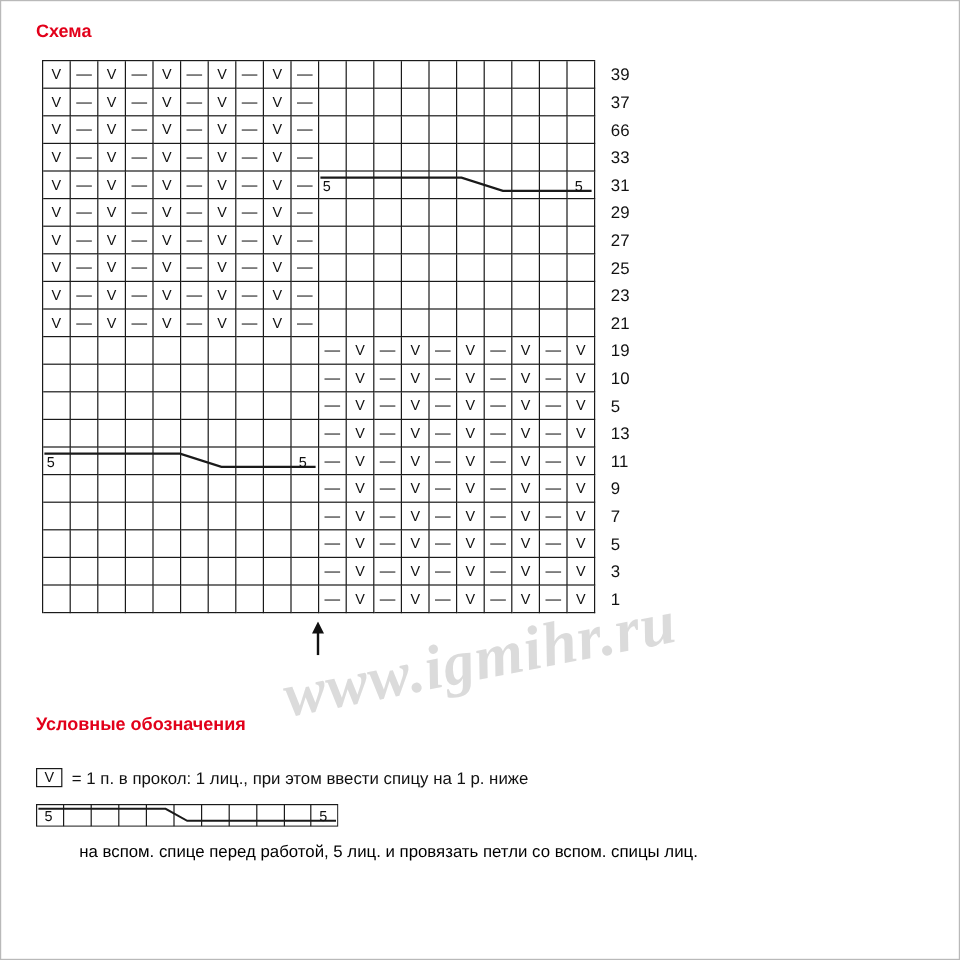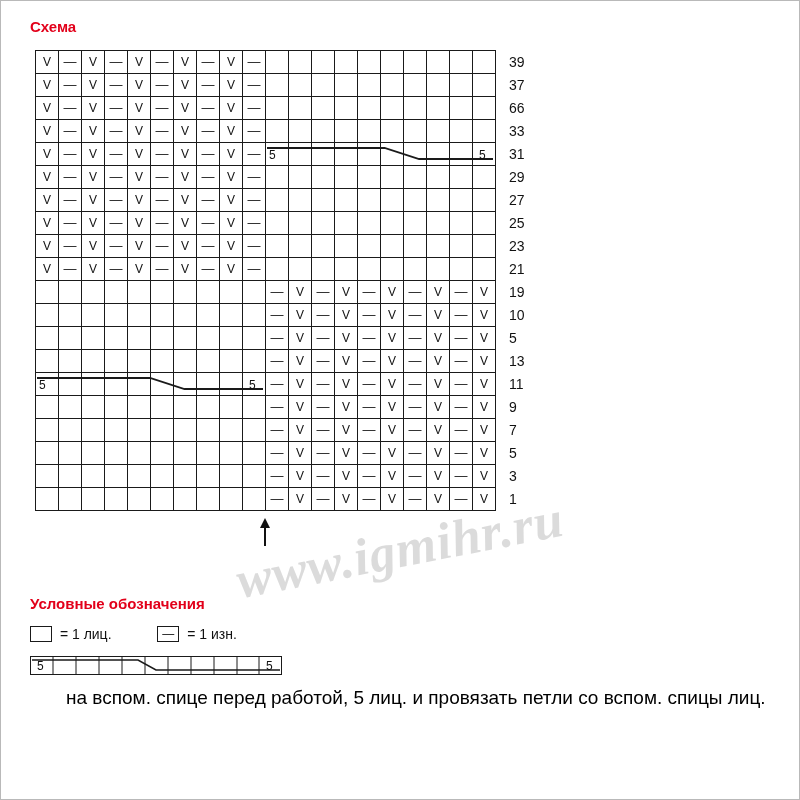--- a/index.html
+++ b/index.html
@@ -90,21 +90,21 @@
   .lbox{
     display:inline-block;width:22px;height:16px;
     border:1px solid #1a1a1a;box-sizing:border-box;
     vertical-align:middle;text-align:center;line-height:14px;font-size:12px;
     margin-right:4px;
   }
   .ltext{vertical-align:middle;}
   .gap{display:inline-block;width:38px;}
   .lrow3{display:flex;align-items:flex-start;}
   .cablebox{margin-right:5px;}
-  .l4{margin-left:36px;font-size:19px;}
+  .l4{margin-left:36px;font-size:14px;}
 </style>
 </head>
 <body>
 
 <div class="frame"></div>
 
 <div class="title">Схема</div>
 
 <div class="chart">
   <div class="grid" id="grid" style="width: 460px; height: 460px;">
@@ -952,26 +952,23 @@
       <polygon points="7,0 12,10 2,10" fill="#111"></polygon>
     </svg>
   </div>
 </div>
 
 <div class="watermark">www.igmihr.ru</div>
 
 <div class="legend-title">Условные обозначения</div>
 
 <div class="legend">
-  <div class="lrow">
-    <span class="lbox"></span>
-    <span class="ltext">= 1 лиц.</span>
-    <span class="gap"></span>
-    <span class="lbox">—</span>
-    <span class="ltext">= 1 изн.</span>
+  <div class="lrow" style="margin-top:14px">
+    <span class="lbox">V</span>
+    <span class="ltext">= 1 п. в прокол: 1 лиц., при этом ввести спицу на 1 р. ниже</span>
   </div>
   <div class="lrow lrow3" style="margin-top:14px">
     <span class="cablebox">
       <svg width="252" height="19" viewBox="0 0 252 19">
         <rect x="0.5" y="0.5" width="251" height="18" fill="none" stroke="#1a1a1a" stroke-width="1"></rect>
         <g stroke="#1a1a1a" stroke-width="1">
           <line x1="23" y1="0.5" x2="23" y2="18.5"></line>
           <line x1="46" y1="0.5" x2="46" y2="18.5"></line>
           <line x1="69" y1="0.5" x2="69" y2="18.5"></line>
           <line x1="92" y1="0.5" x2="92" y2="18.5"></line>

